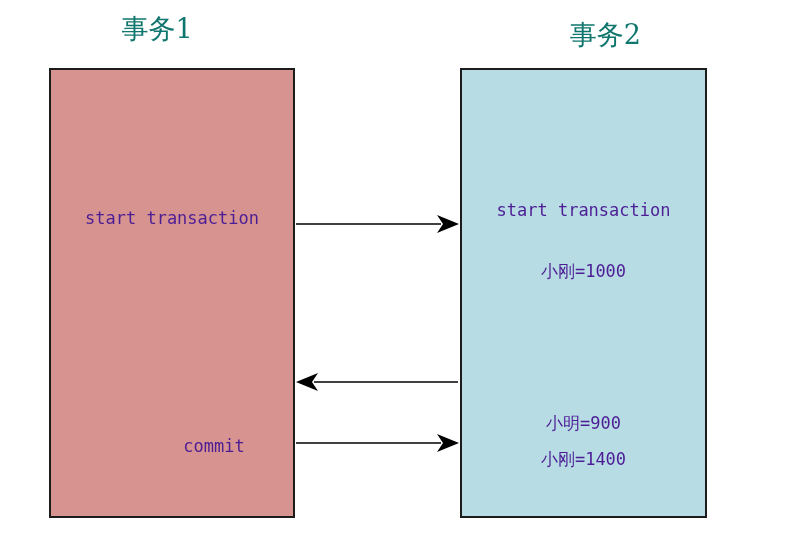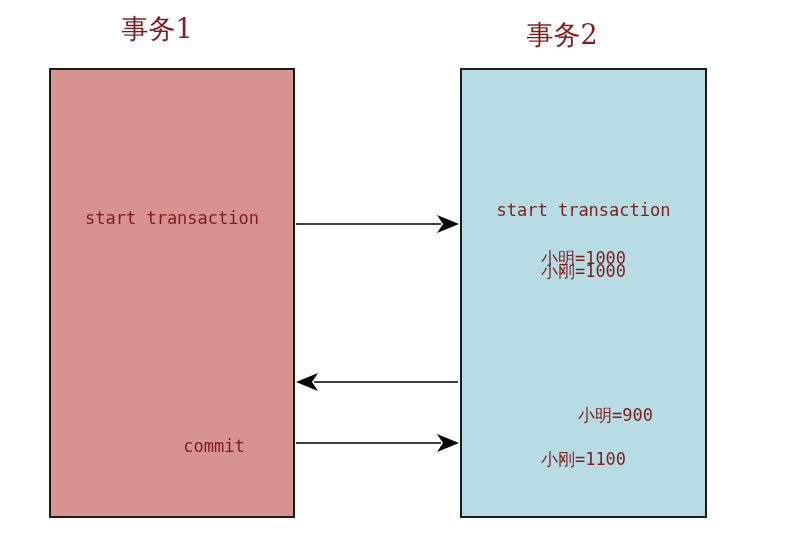--- a/index.html
+++ b/index.html
@@ -16,83 +16,82 @@
     width: 789px;
     height: 542px;
     overflow: hidden;
     background: #ffffff;
   }
   .box-title {
     position: absolute;
     font-family: "DejaVu Serif", "Liberation Serif", serif;
     font-size: 27px;
     line-height: 32px;
-    color: #7f1d1d;
+    color: #0f766e;
     text-align: center;
     white-space: nowrap;
   }
   .tx-box {
     position: absolute;
     top: 68px;
     height: 450px;
     box-sizing: border-box;
     border: 2px solid #1c1c1c;
   }
   .tx1 { left: 49px;  width: 246px; }
   .tx2 { left: 460px; width: 247px; }
   .tx-line {
     position: absolute;
     left: 0;
     width: 100%;
     text-align: center;
     font-size: 17px;
     line-height: 19px;
     white-space: nowrap;
-    color: #7f1d1d;
+    color: #4c1d95;
   }
   
   .t1-start  { top: 139px; }
   .t1-op1    { top: 189px; }
   .t1-op2    { top: 213px; }
   .t1-commit { top: 367px; padding-left: 42px; }
   
   .t2-start  { top: 131px; }
   .t2-read1a { top: 179px; }
   .t2-read1b { top: 192px; }
-  .t2-read2a { top: 336px; padding-left: 32px; }
+  .t2-read2a { top: 344px; }
   .t2-read2b { top: 380px; }
   .arrow-layer {
     position: absolute;
     left: 0;
     top: 0;
     width: 789px;
     height: 542px;
     pointer-events: none;
   }
 </style>
 </head>
 <body style="background: rgb(255, 255, 255);">
 
 <div class="canvas">
 
   <div class="box-title" style="left:97px; top:13px; width:120px;">事务1</div>
 
-  <div class="box-title" style="left:502px; top:19px; width:120px;">事务2</div>
+  <div class="box-title" style="left:521px; top:19px; width:120px;text-align:right;">事务2</div>
 
   <div class="tx-box tx1" style="background: rgb(214, 147, 143); border-color: rgb(28, 28, 28);">
     <div class="tx-line t1-start">start transaction</div>
     <div class="tx-line t1-commit">commit</div>
   </div>
 
   <div class="tx-box tx2" style="background: rgb(183, 220, 228); border-color: rgb(28, 28, 28);">
     <div class="tx-line t2-start">start transaction</div>
-    <div class="tx-line t2-read1a">小明=1000</div>
     <div class="tx-line t2-read1b">小刚=1000</div>
     <div class="tx-line t2-read2a">小明=900</div>
-    <div class="tx-line t2-read2b">小刚=1100</div>
+    <div class="tx-line t2-read2b">小刚=1400</div>
   </div>
 
   <svg class="arrow-layer" viewBox="0 0 789 542">
 
     <g>
       <line x1="296" y1="224" x2="441" y2="224" stroke="#000000" stroke-width="1.5"></line>
       <polygon points="459,224 437,215 443,224 437,233" fill="#000000"></polygon>
     </g>
 
     <g>

